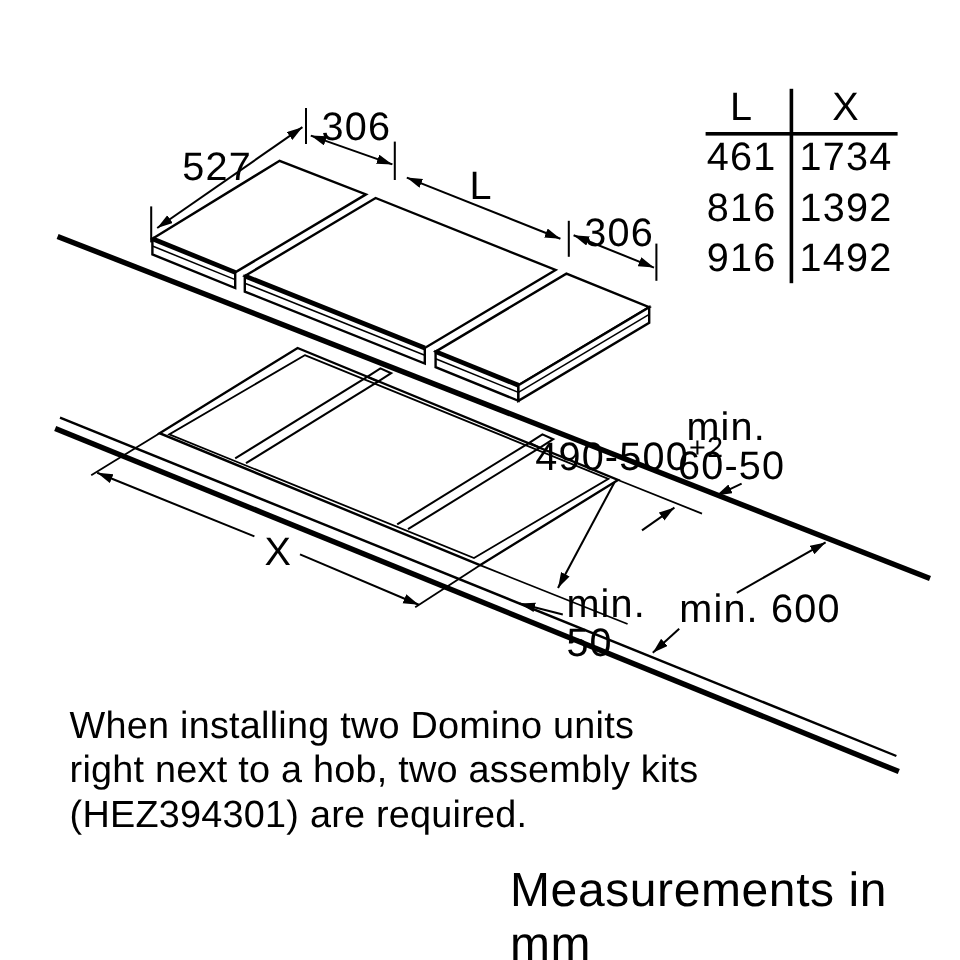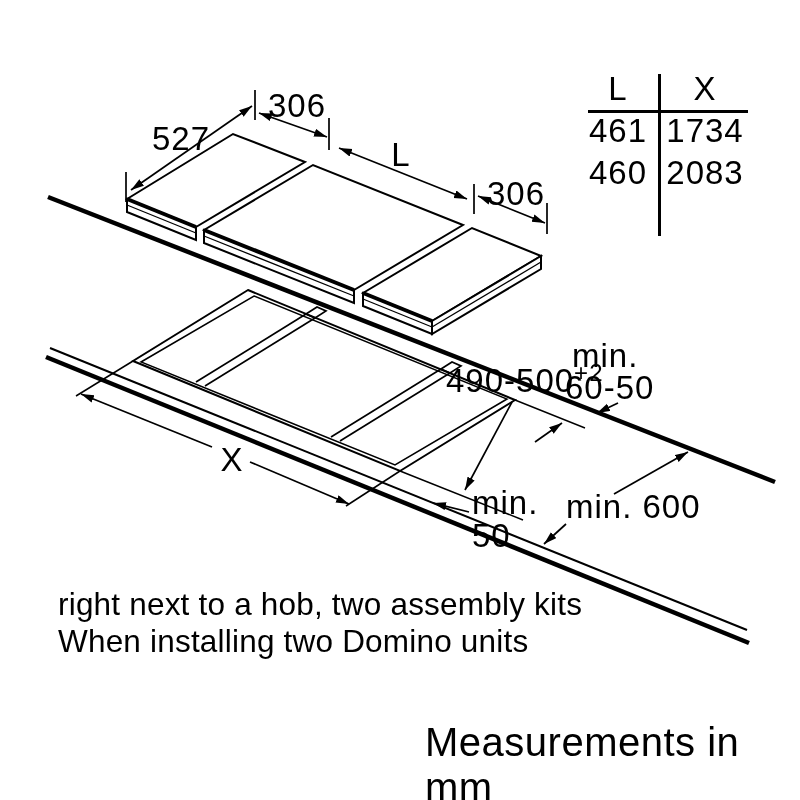--- a/index.html
+++ b/index.html
@@ -125,27 +125,32 @@
   <div class="dims-table">
     <div class="trow thead">
       <div class="tc1">L</div>
       <div class="tc2">X</div>
     </div>
     <div class="trow">
       <div class="tc1">461</div>
       <div class="tc2">1734</div>
     </div>
     <div class="trow">
-      <div class="tc1">460</div>
-      <div class="tc2">2083</div>
+      <div class="tc1">816</div>
+      <div class="tc2">1392</div>
+    </div>
+    <div class="trow">
+      <div class="tc1">916</div>
+      <div class="tc2">1492</div>
     </div>
   </div>
   <div class="table-hline"></div>
   <div class="table-vline"></div>
 
   <div class="note-block">
+    <div>When installing two Domino units</div>
     <div>right next to a hob, two assembly kits</div>
-    <div>When installing two Domino units</div>
+    <div>(HEZ394301) are required.</div>
   </div>
 
   <div class="units-footer">Measurements in mm</div>
 
 </div>
 
 </body></html>

